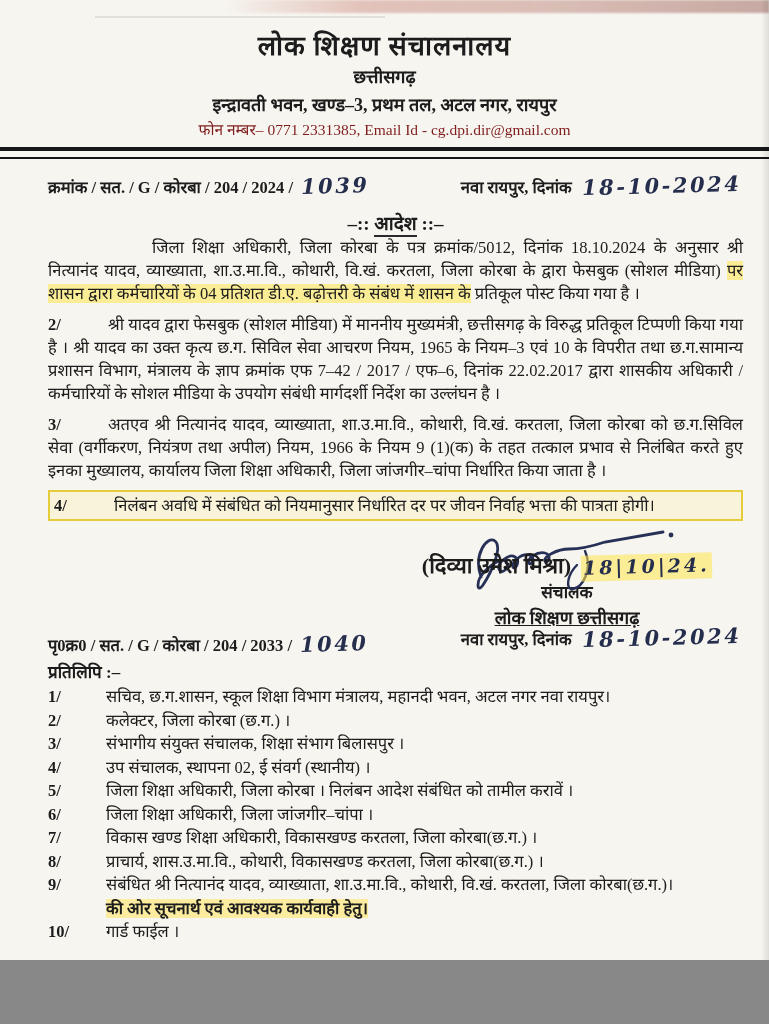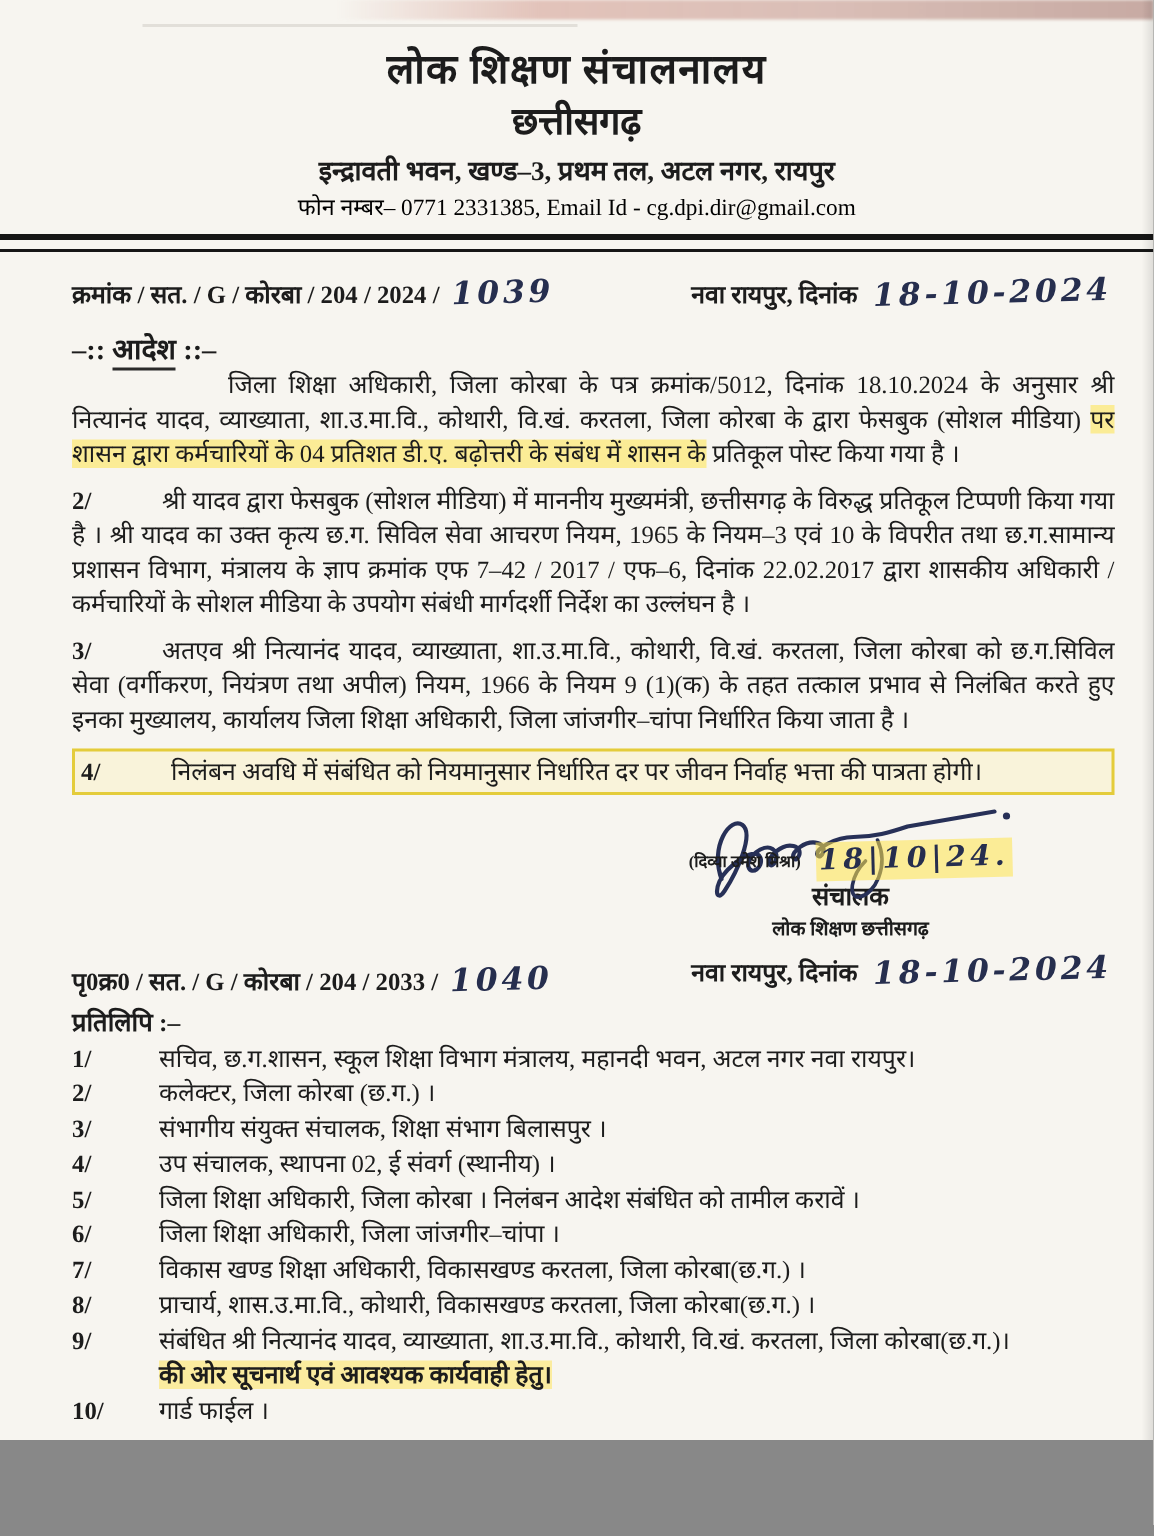--- a/index.html
+++ b/index.html
@@ -22,23 +22,23 @@
     position:absolute;top:16px;left:95px;width:290px;height:2px;
     background:rgba(120,110,100,.16);filter:blur(.5px);
   }
   .edge-shadow{
     position:absolute;top:0;right:0;width:8px;height:100%;
     background:linear-gradient(90deg, rgba(0,0,0,0), rgba(0,0,0,.10));
   }
 
   .header{ text-align:center; padding-top:30px; line-height:1.25; }
   .org-1{ font-size:27px; font-weight:700; letter-spacing:1px;}
-  .org-2{ font-size:25px; font-weight:700; margin-top:2px;}
+  .org-2{ font-size:18px; font-weight:700; margin-top:2px;}
   .addr{ font-size:18px; font-weight:700; margin-top:6px;}
-  .contact{ font-size:15.5px; font-weight:500; margin-top:3px; color:#000000;}
+  .contact{ font-size:15.5px; font-weight:500; margin-top:3px; color:#7f1d1d;}
 
   .rule-double{
     margin-top:8px; height:6px;
     border-top:4px solid #161616;
     border-bottom:2px solid #161616;
   }
 
   .content{ padding:0 26px 0 48px; }
 
   .ref-row{
@@ -49,21 +49,21 @@
     font-family:"DejaVu Serif","Liberation Serif",serif;
     font-style:italic; font-weight:700; color:#262e4e;
     font-size:21px; letter-spacing:2.5px;
     display:inline-block; transform:rotate(-1.5deg);
     padding:0 2px;
   }
   .ref-left .ink{ margin-left:6px; }
   .ref-right .ink{ margin-left:8px; }
 
   .order-title{
-    font-size:19px; font-weight:700; margin-top:12px;
+    text-align:center; font-size:19px; font-weight:700; margin-top:12px;
   }
   .order-title .uword{ border-bottom:2px solid #2a2a2a; padding-bottom:1px;}
 
   .para{
     font-size:16.5px; line-height:23px; font-weight:500;
     text-align:justify; margin-top:8px;
   }
   .para.first{ text-indent:104px; margin-top:0;}
   .pno{ display:inline-block; width:60px; text-indent:0; font-weight:600;}
   .hl{ background:rgba(255,227,77,.55); box-decoration-break:clone; -webkit-box-decoration-break:clone;}
@@ -73,24 +73,24 @@
     padding:2px 4px;
   }
 
   .sig-block{
     position:relative; text-align:center; line-height:1.35;
     font-weight:700; font-size:17px;
   }
   .sig-top{ width:320px; margin:30px 16px 0 auto; height:108px;}
   .sig-top .sig-svg{ position:absolute; top:-26px; left:58px;}
   .sig-name-row{ position:relative; margin-top:26px; white-space:nowrap;}
-  .sig-name{ font-size:11px;}
+  .sig-name{ font-size:22px;}
   .sig-date{ font-size:19px; letter-spacing:3px; margin-left:6px;}
   .sig-desig{ margin-top:1px;}
-  .sig-org{ margin-top:1px; font-size:13px;}
+  .sig-org{ margin-top:1px; font-size:18px;text-decoration:underline;}
 
   .ref-row2{ margin-top:-28px; }
   .ref-row2 .ref-right{ position:relative; top:-6px; }
 
   .copy-label{ font-size:17px; font-weight:700; margin-top:4px;}
   .copies{ margin-top:2px;}
   .copy-row{ display:flex; font-size:16.5px; line-height:23.5px; font-weight:500;}
   .copy-no{ flex:none; width:58px; font-weight:600;}
   .copy-text{ flex:1;}
   .copy-line2{ font-weight:700; }

